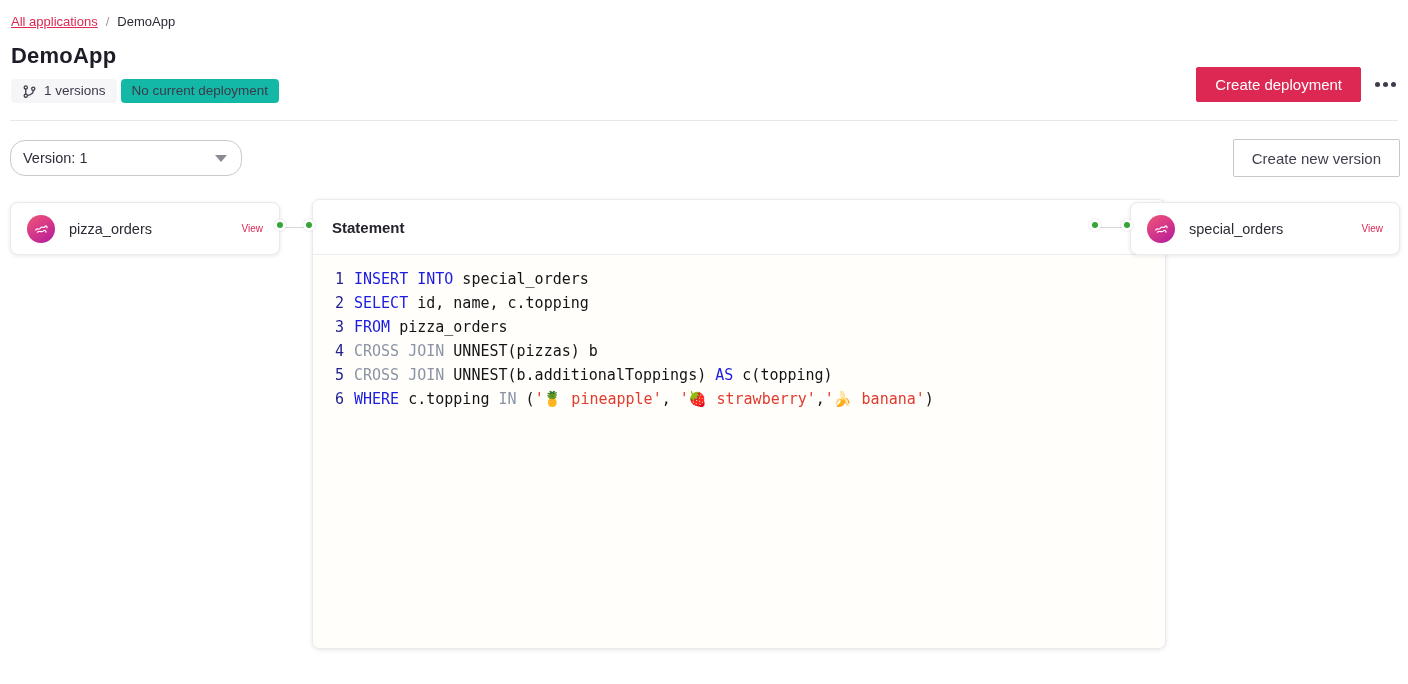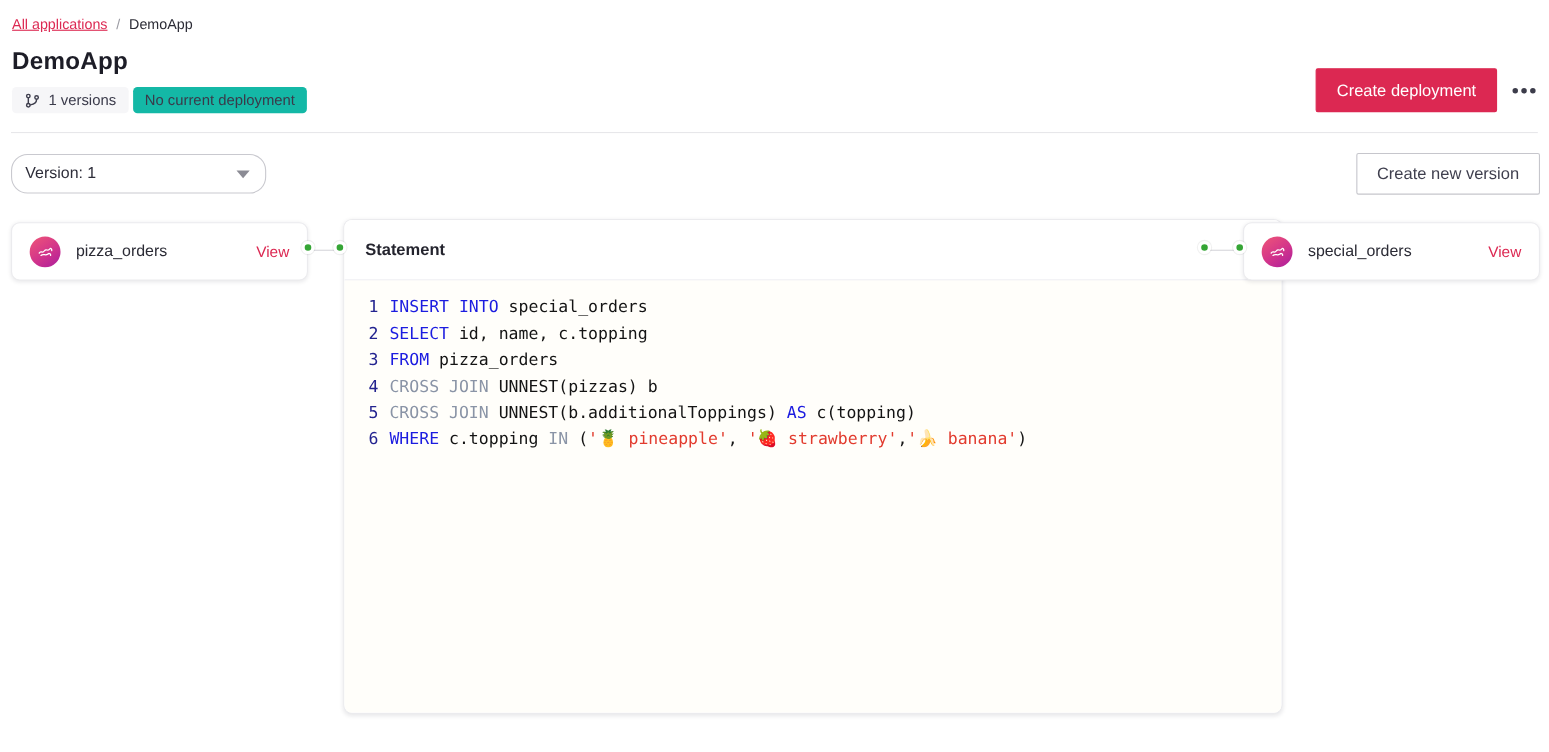--- a/index.html
+++ b/index.html
@@ -69,21 +69,21 @@
   }
   .btn.secondary {
     background: #ffffff;
     border: 1px solid #c6c6cc;
     color: #3f3f4e;
   }
   .btn.primary {
     background: #dc2852;
     border: 1px solid #dc2852;
     color: #ffffff;
-    height: 40px;
+    height: 35px;
     font-weight: 500;
   }
   .more-btn {
     background: none;
     border: none;
     cursor: pointer;
     padding: 6px 2px;
     display: flex;
     gap: 3px;
     align-items: center;
@@ -140,21 +140,21 @@
     display: flex;
     align-items: center;
     gap: 14px;
     padding: 0 16px;
     width: 270px;
     height: 53px;
   }
   .node-card .name { font-size: 14.5px; color: #2b2b35; flex: 1; }
   .view-link {
     color: #dc2852;
-    font-size: 14px;
+    font-size: 10px;
     cursor: pointer;
     text-decoration: none;
   }
   .node-icon {
     width: 28px; height: 28px;
     border-radius: 50%;
     background: linear-gradient(145deg, #ef5677 0%, #d2348b 55%, #ab1e9d 100%);
     display: flex;
     align-items: center;
     justify-content: center;

